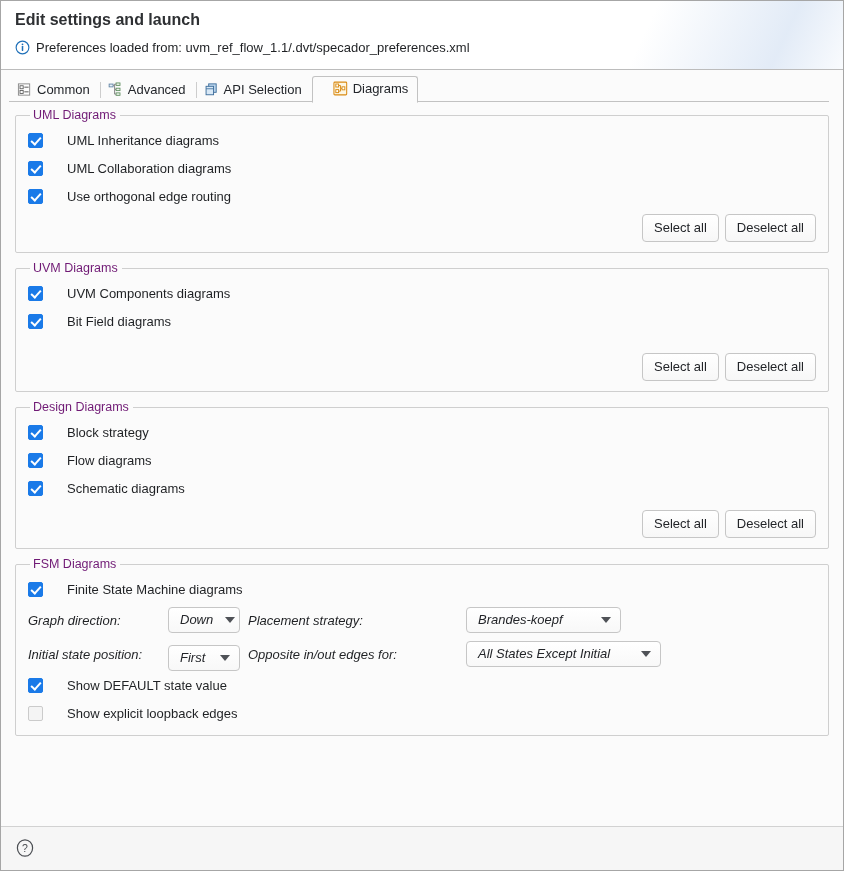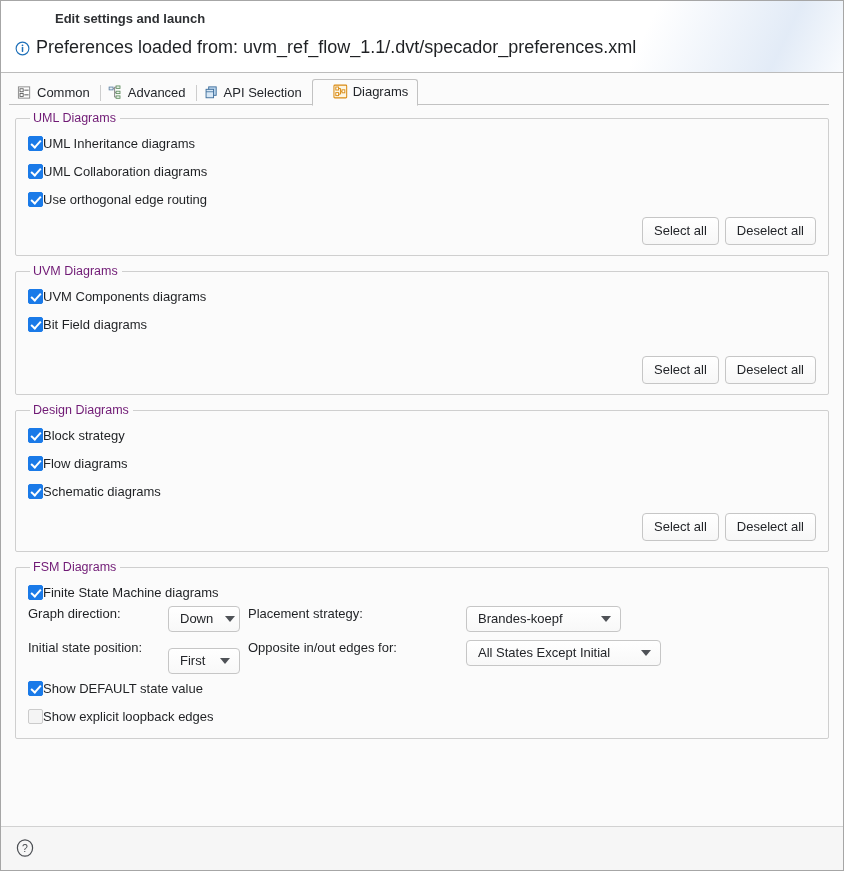--- a/index.html
+++ b/index.html
@@ -62,29 +62,29 @@
   }
   .header::after {
     content: "";
     position: absolute;
     top: 0; right: 0;
     width: 300px; height: 100%;
     background: linear-gradient(115deg, rgba(255,255,255,0) 35%, rgba(203,219,240,0.55) 78%, rgba(232,240,250,0.25) 100%);
     pointer-events: none;
   }
   .header-title {
-    font-size: 13px;
+    font-size: 16px;
     font-weight: bold;
     color: #2e3033;
     margin-bottom: 11px;
-    position: relative; z-index: 2; margin-left: 40px;
+    position: relative; z-index: 2;
   }
   .header-msg {
     display: flex; align-items: center; gap: 6px;
-    font-size: 18px; color: #1f2124;
+    font-size: 13px; color: #1f2124;
     position: relative; z-index: 2;
   }
   .info-icon {
     width: 15px; height: 15px;
     flex: 0 0 15px;
   }
 
   
   .tabstrip {
     flex: 0 0 auto;
@@ -147,21 +147,21 @@
   }
   fieldset.group > legend {
     font-size: 12.5px;
     color: #701a75;
     padding: 0 4px 0 3px;
     margin-left: 2px;
   }
 
   .chk-row {
     display: flex; align-items: center;
-    gap: 0;
+    gap: 24px;
     height: 28px;
     font-size: 13px;
     color: #1f2124;
   }
   .chk {
     width: 15px; height: 15px;
     flex: 0 0 15px;
     border-radius: 2px;
     position: relative;
   }
@@ -198,23 +198,25 @@
     border-radius: 4px;
     padding: 5px 11px 6px 11px;
     min-width: 72px;
     text-align: center;
     white-space: nowrap;
   }
 
   
   .fsm-row {
     display: flex;
+    align-items: center;
     height: 34px;
     font-size: 13px;
     color: #1f2124;
+    font-style: italic;
   }
   .fsm-label { white-space: nowrap; }
   .fsm-label.l1 { width: 140px; }
   .fsm-label.l2 { width: 226px; padding-left: 8px; }
 
   .combo {
     display: inline-flex;
     align-items: center;
     justify-content: space-between;
     gap: 10px;

